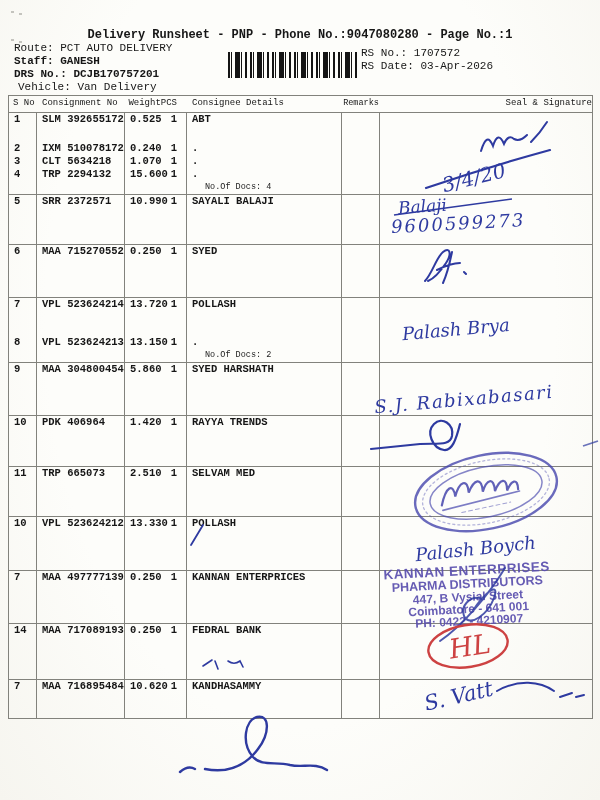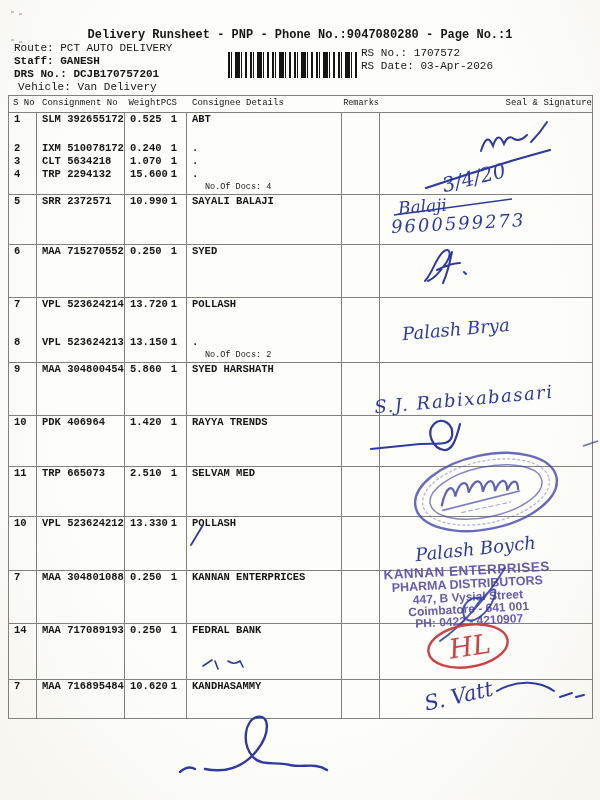--- a/index.html
+++ b/index.html
@@ -241,21 +241,21 @@
             <div class="line">POLLASH</div>
           </div>
       <div class="c c-rem"></div>
       <div class="c c-sig"></div>
     </div>
         <div class="block" style="height: 52px;">
       <div class="c c-sno">
             <div class="line">7</div>
           </div>
       <div class="c c-con">
-            <div class="line">MAA 304801088</div>
+            <div class="line">MAA 497777139</div>
           </div>
       <div class="c c-wp">
             <div class="line wp"><span class="w">0.250</span><span class="p">1</span></div>
           </div>
       <div class="c c-det">
             <div class="line">KANNAN ENTERPRICES</div>
           </div>
       <div class="c c-rem"></div>
       <div class="c c-sig"></div>
     </div>

